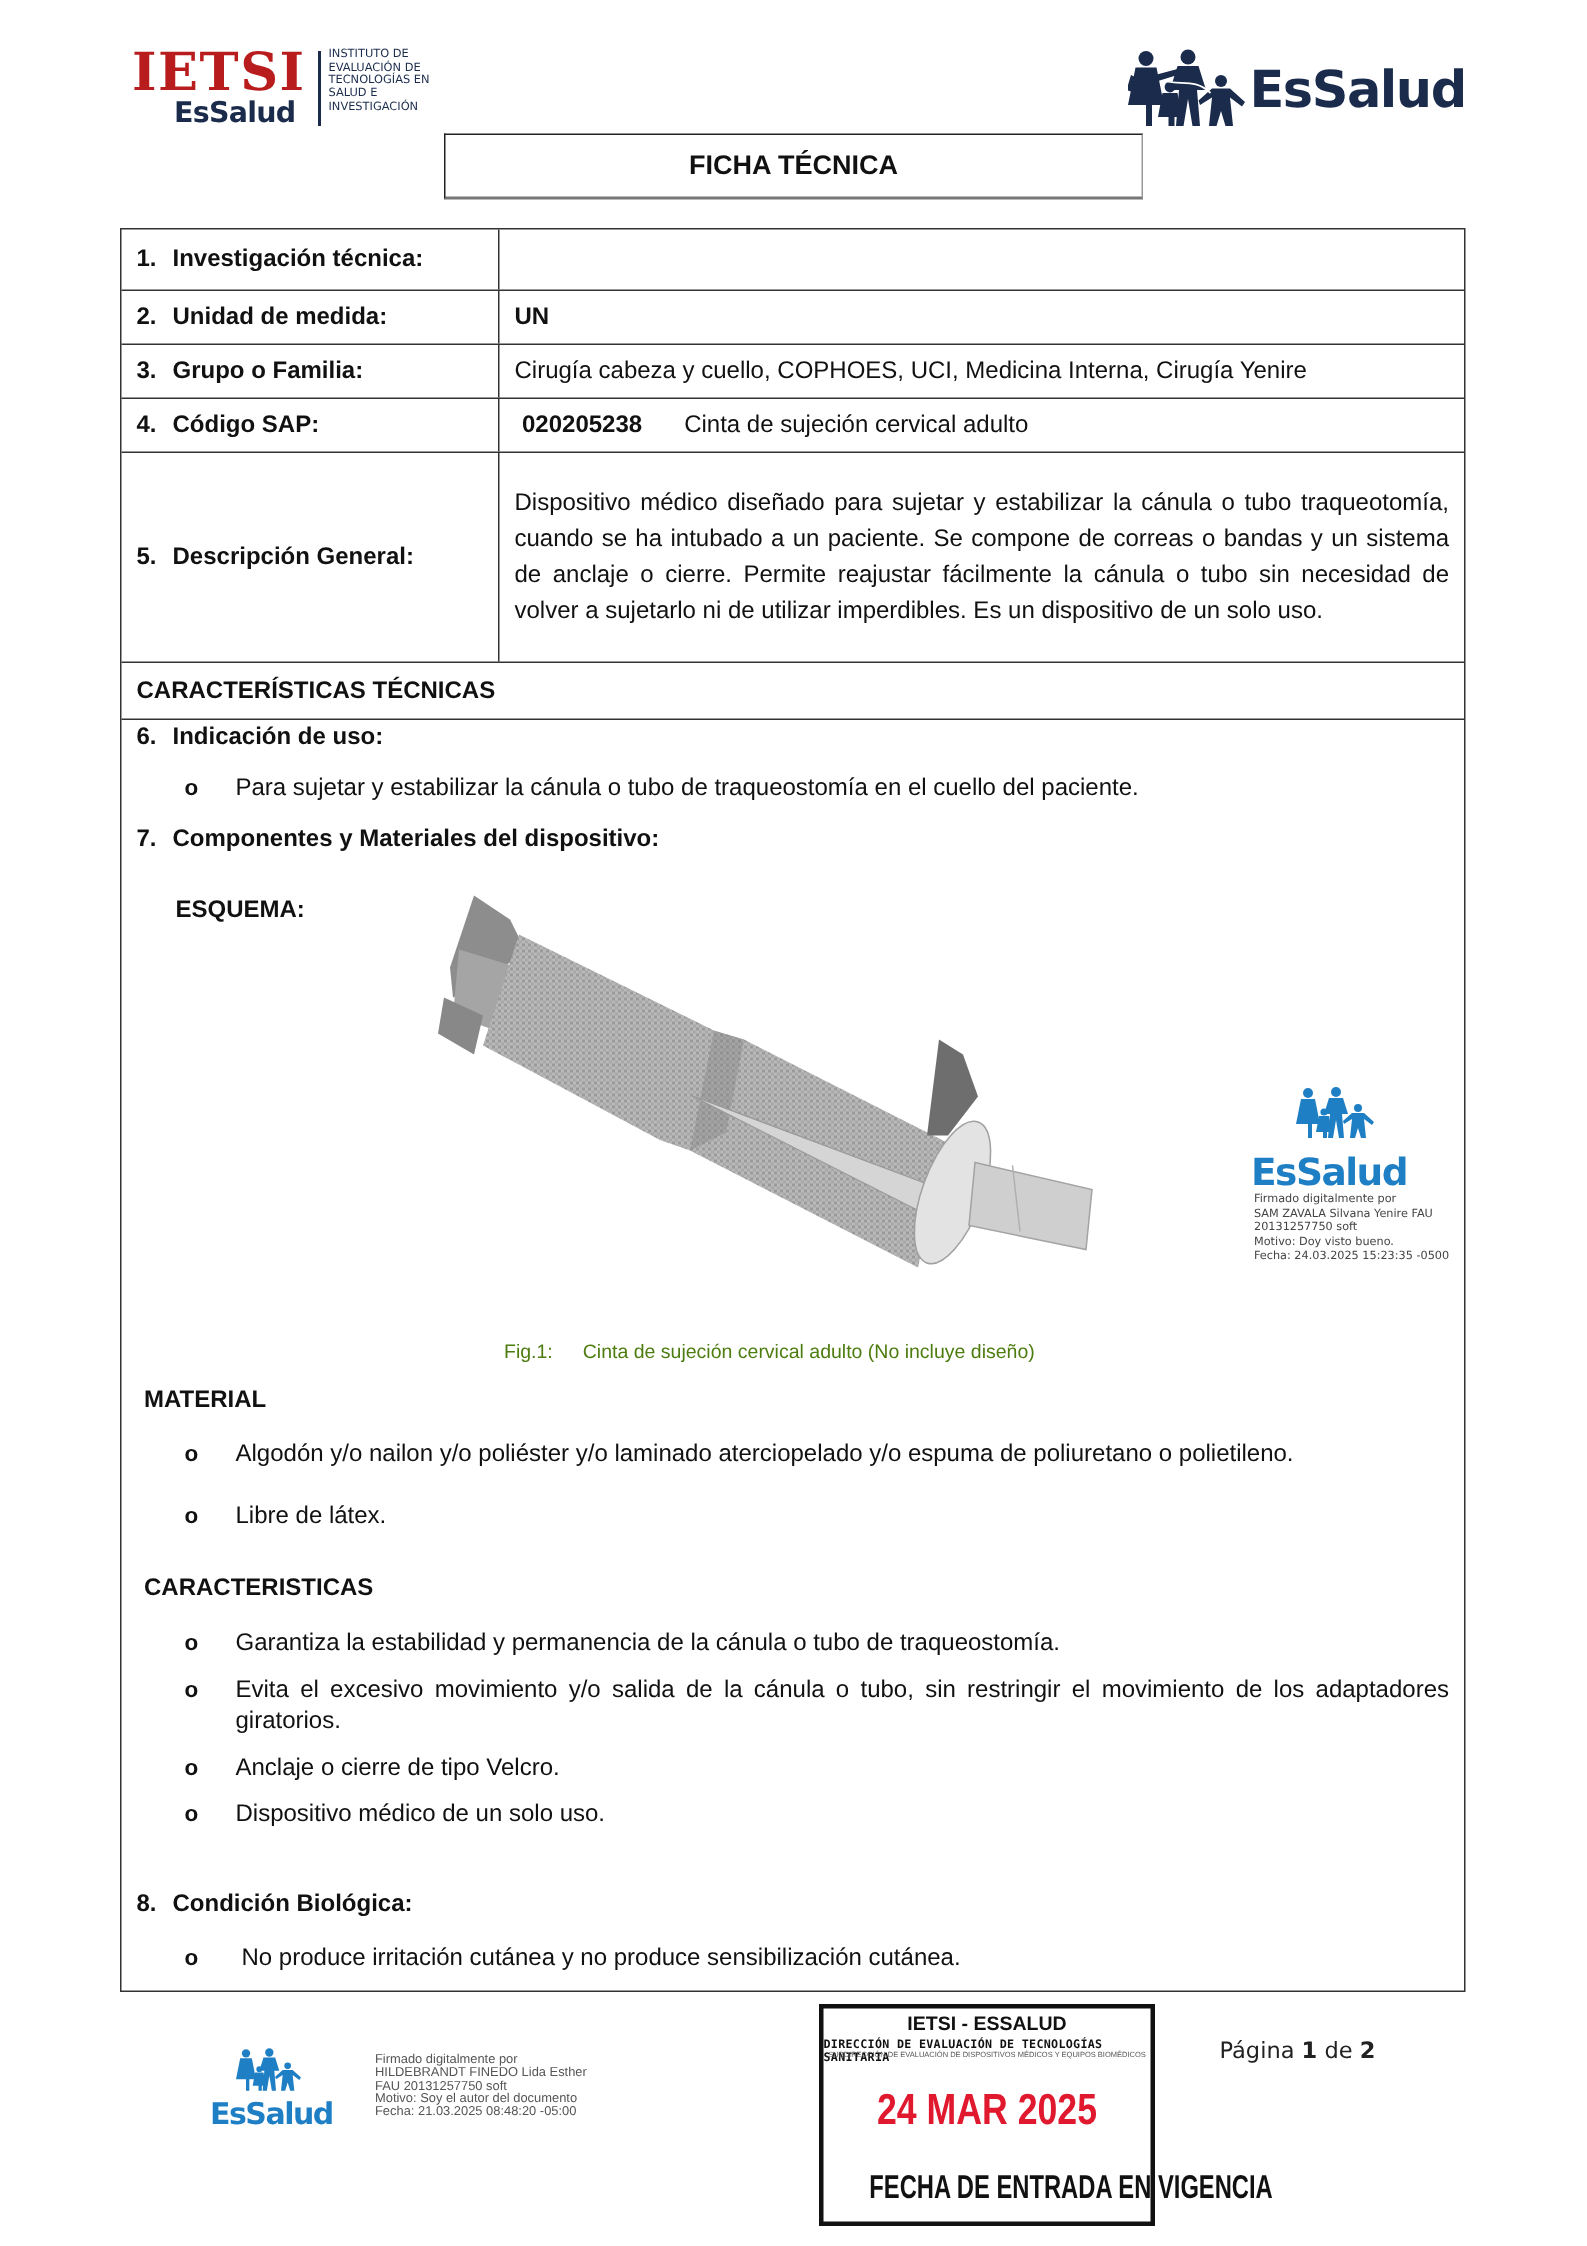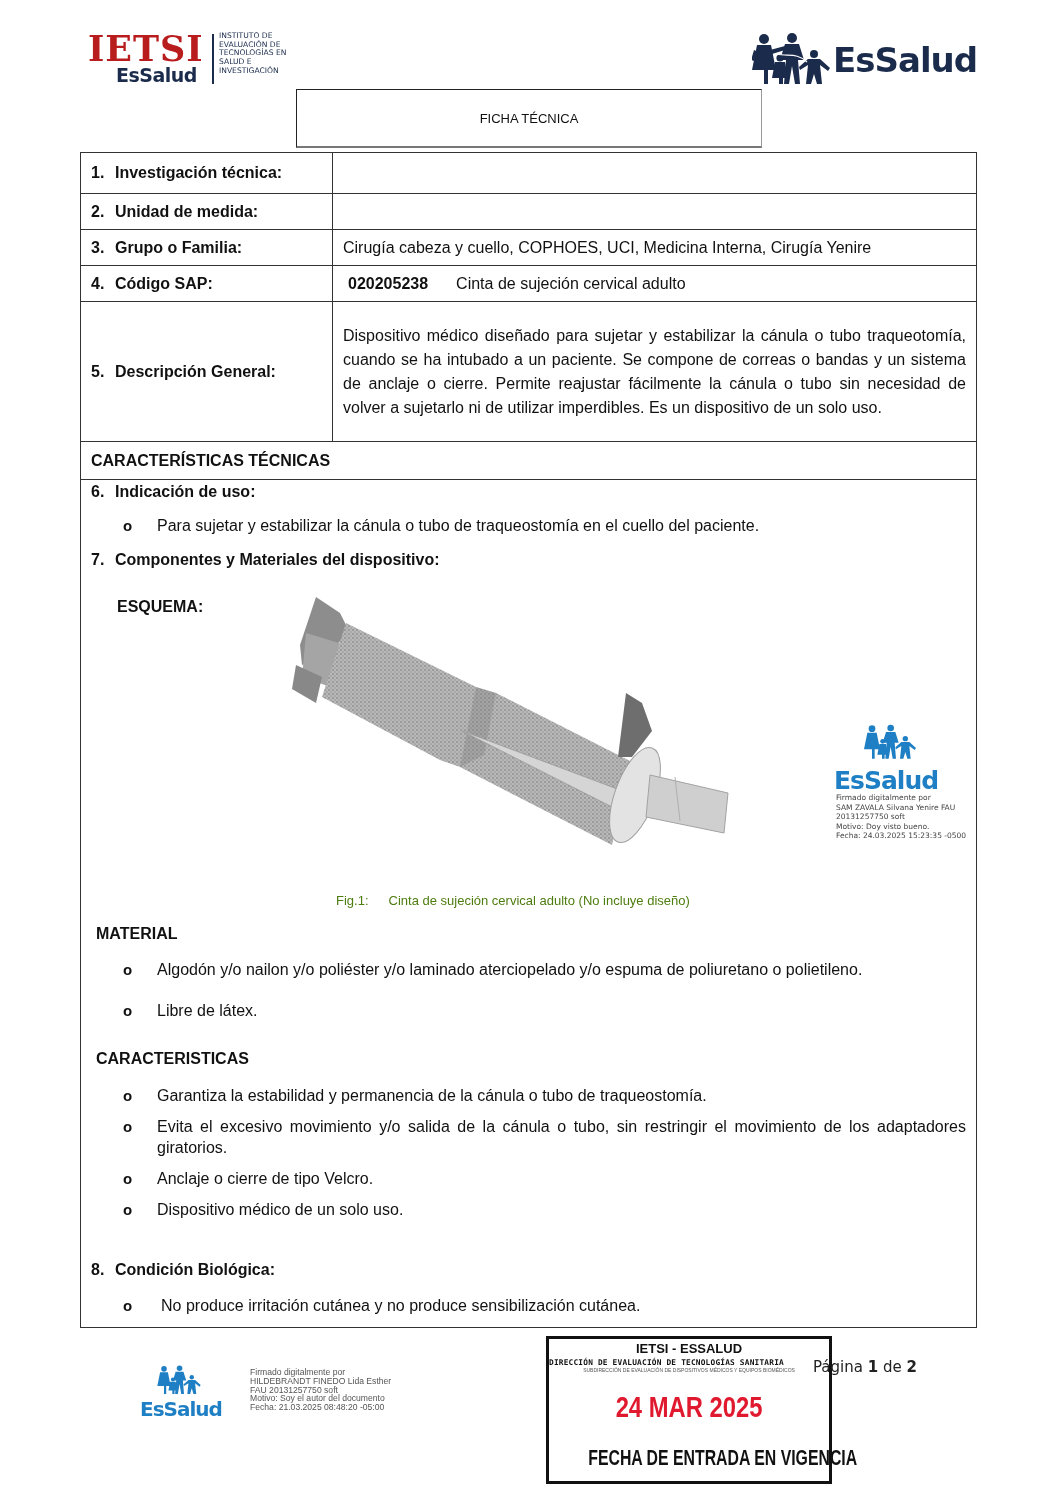--- a/index.html
+++ b/index.html
@@ -15,24 +15,24 @@
                  font-weight: bold; font-size: 19px; color: #1a2b4c; letter-spacing: -0.5px; }
     .ietsi-bar { position: absolute; left: 124px; top: 2px; width: 1.5px; height: 50px; background: #1a2b4c; }
     .ietsi-text { position: absolute; left: 131px; top: 0px; font-family: "DejaVu Sans", sans-serif;
                   font-size: 7.6px; line-height: 8.7px; color: #1a2b4c; text-transform: uppercase; }
 
     .essalud-logo { left: 752px; top: 32px; width: 230px; height: 54px; }
     .essalud-figs { position: absolute; left: 0; top: 0; width: 78px; height: 54px; }
     .essalud-word { position: absolute; left: 81px; top: 8px; font-family: "DejaVu Sans", sans-serif;
                     font-weight: bold; font-size: 34px; color: #1a2b4c; letter-spacing: -1px; }
 
-    .ficha-box { left: 296px; top: 89px; width: 466px; height: 59px; border: 1px solid #222;
+    .ficha-box { left: 296px; top: 89px; width: 466px; height: 44px; border: 1px solid #222;
                  border-right-color: #999; border-bottom: 2px solid #777; box-sizing: border-box;
                  display: flex; align-items: center; justify-content: center;
-                 font-weight: normal; font-size: 13px; }
+                 font-weight: bold; font-size: 18px; }
 
     
     .main { left: 80px; top: 152px; width: 897px; height: 1176px; border: 1px solid #333; box-sizing: border-box; }
     .row { position: absolute; left: 0; width: 895px; border-bottom: 1px solid #333; box-sizing: border-box; }
     .cell-l { position: absolute; left: 0; top: 0; bottom: 0; width: 252px; border-right: 1px solid #333;
               display: flex; align-items: center; padding-left: 10px; font-weight: bold; font-size: 16px; box-sizing: border-box; }
     .cell-r { position: absolute; left: 252px; top: 0; bottom: 0; right: 0; display: flex; align-items: center;
               padding-left: 10px; font-size: 16px; box-sizing: border-box; }
     .cell-r.bold { font-weight: bold; }
     .num { display: inline-block; width: 24px; }
@@ -54,21 +54,21 @@
     .sig1 .word { font-family: "DejaVu Sans", sans-serif; font-weight: bold; font-size: 25px; color: #1f7fc4;
                   letter-spacing: -1px; margin-left: 24px; margin-top: 2px; }
     .sig1 .lines { font-family: "DejaVu Sans", sans-serif; font-size: 7.5px; line-height: 9.5px; color: #444; margin-left: 26px; margin-top: -2px; }
 
     
     .foot-logo { left: 140px; top: 1365px; width: 80px; height: 60px; }
     .foot-logo .word { position: absolute; left: 0; top: 32px; font-family: "DejaVu Sans", sans-serif;
                        font-weight: bold; font-size: 20px; color: #1f7fc4; letter-spacing: -1px; }
     .foot-sig { left: 250px; top: 1368px; font-size: 8.6px; line-height: 8.8px; color: #555; }
 
-    .stamp { left: 546px; top: 1336px; width: 286px; height: 148px; border: 3px solid #111; box-sizing: border-box; }
+    .stamp { left: 546px; top: 1336px; width: 224px; height: 148px; border: 3px solid #111; box-sizing: border-box; }
     .stamp .s1 { position: absolute; left: 0; right: 0; top: 2px; text-align: center; font-weight: bold; font-size: 13px; }
     .stamp .s2 { position: absolute; left: 0; right: 0; top: 19px; text-align: left; font-weight: bold; font-size: 7.8px; letter-spacing: 0.2px; font-family: "DejaVu Sans Mono", monospace; }
     .stamp .s3 { position: absolute; left: 0; right: 0; top: 28px; text-align: center; font-size: 5px; color: #555; letter-spacing: 0; }
     .stamp .date { position: absolute; left: 0; right: 0; top: 52px; text-align: center; font-weight: bold; font-size: 29px;
                    color: #e0192f; transform: scaleX(0.82); letter-spacing: 0; }
     .stamp .vig { position: absolute; left: 0; right: 0; top: 106px; text-align: center; font-weight: bold; font-size: 22px;
                   transform: scaleX(0.72); white-space: nowrap; }
 
     .page { left: 813px; top: 1358px; font-family: "DejaVu Sans", sans-serif; font-size: 15px; color: #222; }
     .page b { font-weight: bold; }
@@ -117,20 +117,21 @@
         <span class="num">1.</span>
         <span>Investigación técnica:</span>
       </div>
   </div>
 
   <div class="row" style="top:41px; height:36px;">
     <div class="cell-l">
         <span class="num">2.</span>
         <span>Unidad de medida:</span>
       </div>
+    <div class="cell-r bold">UN</div>
   </div>
 
   <div class="row" style="top:77px; height:36px;">
     <div class="cell-l">
         <span class="num">3.</span>
         <span>Grupo o Familia:</span>
       </div>
     <div class="cell-r">Cirugía cabeza y cuello, COPHOES, UCI, Medicina Interna, Cirugía Yenire</div>
   </div>
 

